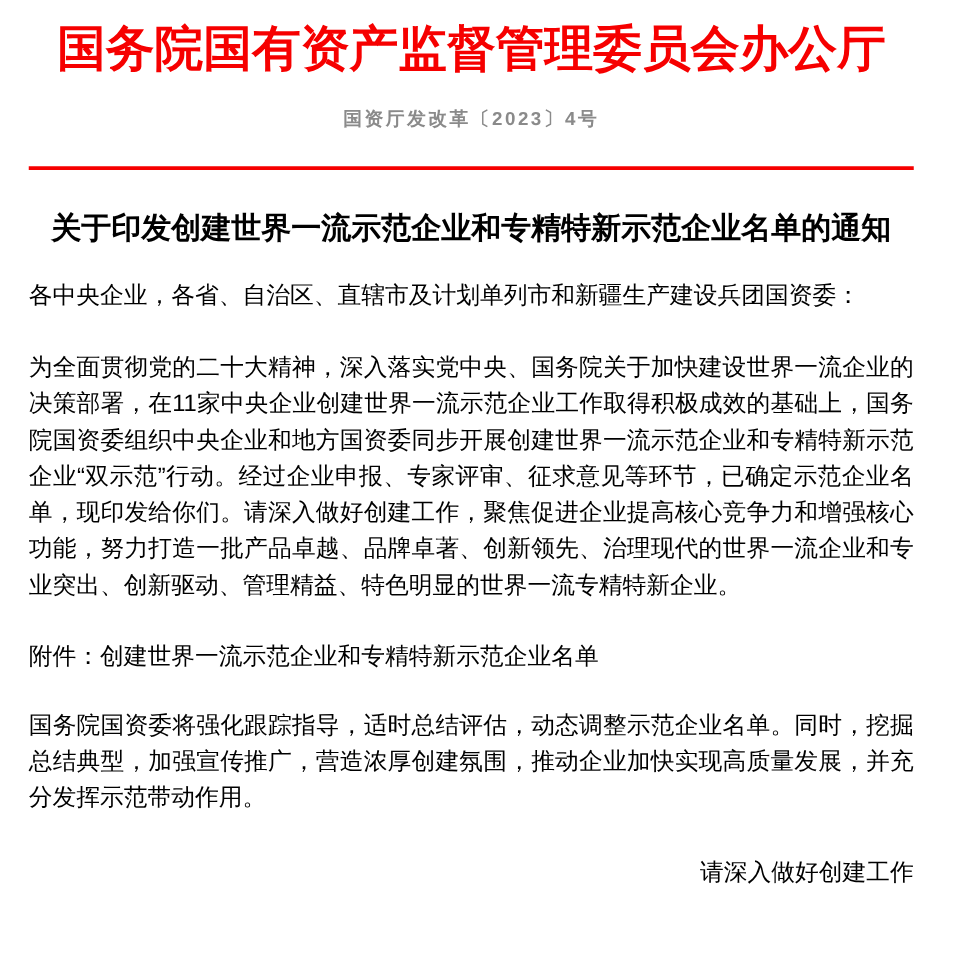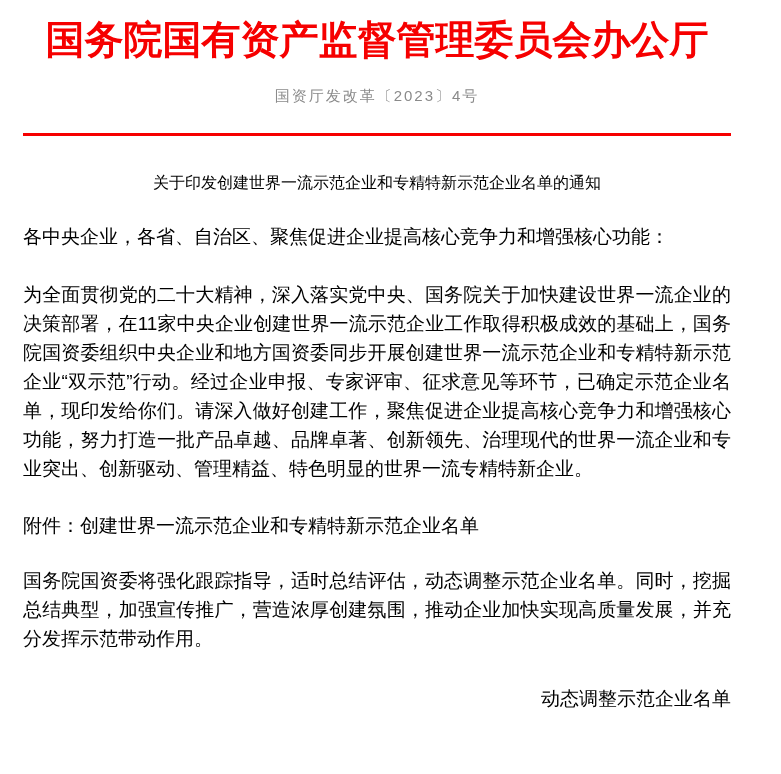--- a/index.html
+++ b/index.html
@@ -28,33 +28,34 @@
     line-height: 48px;
     white-space: nowrap;
   }
   .doc-number {
     margin: 22px 0 0 0;
     text-align: center;
     color: #8a8a8a;
     font-size: 15px;
     line-height: 20px;
     letter-spacing: 2px;
+    font-weight: bold;
   }
   .divider {
     margin: 27px 0 0 0;
     height: 3px;
     border: none;
     background: #f60000;
   }
   .doc-title {
     margin: 36px 0 0 0;
     text-align: center;
-    font-size: 16px;
+    font-size: 24px;
     line-height: 22px;
-    font-weight: 400;
+    font-weight: 700;
   }
   .body-text {
     font-size: 19px;
     line-height: 29px;
     text-align: justify;
     margin: 0;
   }
   .salutation  { margin-top: 28px; }
   .para-1      { margin-top: 29px; }
   .para-2      { margin-top: 26px; }
@@ -72,25 +73,25 @@
 <div class="page">
 
   <h1 class="issuer">国务院国有资产监督管理委员会办公厅</h1>
 
   <div class="doc-number">国资厅发改革〔2023〕4号</div>
 
   <hr class="divider">
 
   <h2 class="doc-title">关于印发创建世界一流示范企业和专精特新示范企业名单的通知</h2>
 
-  <p class="body-text salutation">各中央企业，各省、自治区、聚焦促进企业提高核心竞争力和增强核心功能：</p>
+  <p class="body-text salutation">各中央企业，各省、自治区、直辖市及计划单列市和新疆生产建设兵团国资委：</p>
 
   <p class="body-text para-1">为全面贯彻党的二十大精神，深入落实党中央、国务院关于加快建设世界一流企业的决策部署，在11家中央企业创建世界一流示范企业工作取得积极成效的基础上，国务院国资委组织中央企业和地方国资委同步开展创建世界一流示范企业和专精特新示范企业“双示范”行动。经过企业申报、专家评审、征求意见等环节，已确定示范企业名单，现印发给你们。请深入做好创建工作，聚焦促进企业提高核心竞争力和增强核心功能，努力打造一批产品卓越、品牌卓著、创新领先、治理现代的世界一流企业和专业突出、创新驱动、管理精益、特色明显的世界一流专精特新企业。</p>
 
   <p class="body-text attachment">附件：创建世界一流示范企业和专精特新示范企业名单</p>
 
   <p class="body-text para-2">国务院国资委将强化跟踪指导，适时总结评估，动态调整示范企业名单。同时，挖掘总结典型，加强宣传推广，营造浓厚创建氛围，推动企业加快实现高质量发展，并充分发挥示范带动作用。</p>
 
   <div class="signoff">
-    <div>动态调整示范企业名单</div>
+    <div>请深入做好创建工作</div>
   </div>
 
 </div>
 
 </body></html>

